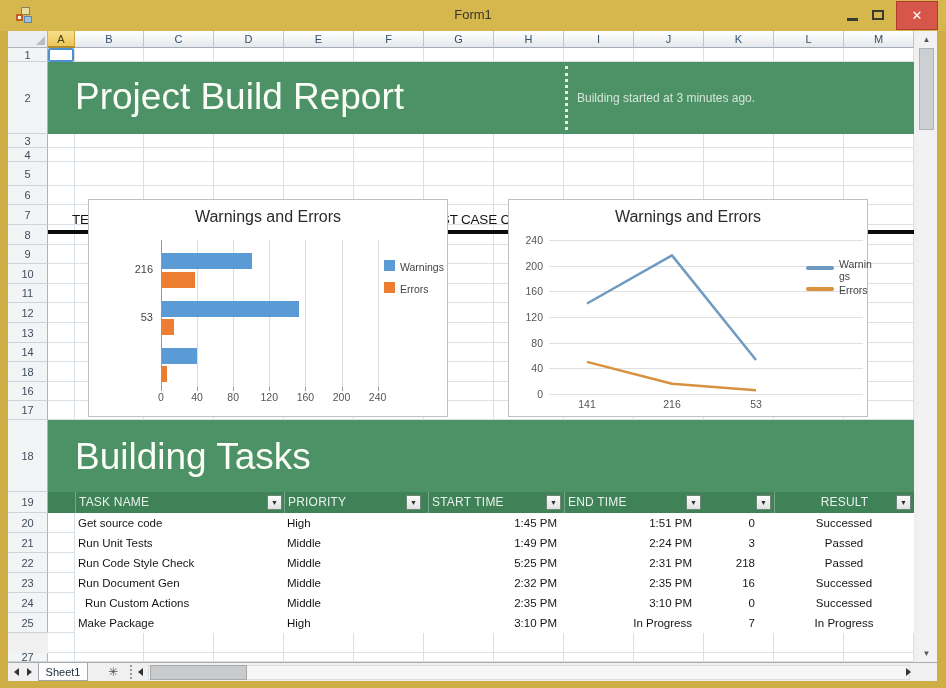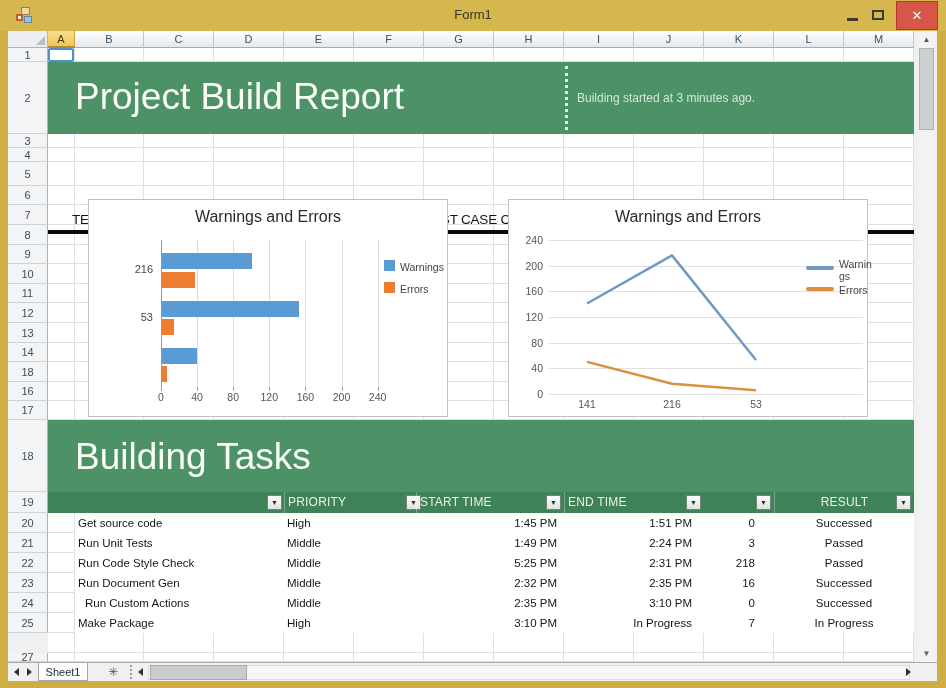--- a/index.html
+++ b/index.html
@@ -297,30 +297,33 @@
           <div class="legend-label wrap" style="left: 330px; top: 58px;">Warnings</div>
           <div class="legend-line" style="left: 297px; top: 87px; background: rgb(217, 145, 63);"></div>
           <div class="legend-label" style="left: 330px; top: 84px;">Errors</div>
         </div>
     </div>
 
     <div class="green-block" id="greenTasks" style="top: 372px; height: 72px; background: rgb(77, 145, 102);">
       <div class="big-title" style="top:14px;">Building Tasks</div>
     </div>
     <div class="tbl-header" id="tblHeader" style="background: rgb(63, 130, 87);">
+        <div class="tbl-section" style="left: 27px; width: 209px;">
+          <div class="tbl-section-label" style="left: 3px;">TASK NAME</div>
+        </div>
         <div class="dd-btn" style="left: 219px;">
           <span>▼</span>
         </div>
         <div class="tbl-section" style="left: 236px; width: 140px;">
           <div class="tbl-section-label" style="left: 3px;">PRIORITY</div>
         </div>
         <div class="dd-btn" style="left: 358px;">
           <span>▼</span>
         </div>
-        <div class="tbl-section" style="left: 368px; width: 140px;">
+        <div class="tbl-section" style="left: 380px; width: 140px;">
           <div class="tbl-section-label" style="left: 3px;">START TIME</div>
         </div>
         <div class="dd-btn" style="left: 498px;">
           <span>▼</span>
         </div>
         <div class="tbl-section" style="left: 516px; width: 140px;">
           <div class="tbl-section-label" style="left: 3px;">END TIME</div>
         </div>
         <div class="dd-btn" style="left: 638px;">
           <span>▼</span>

